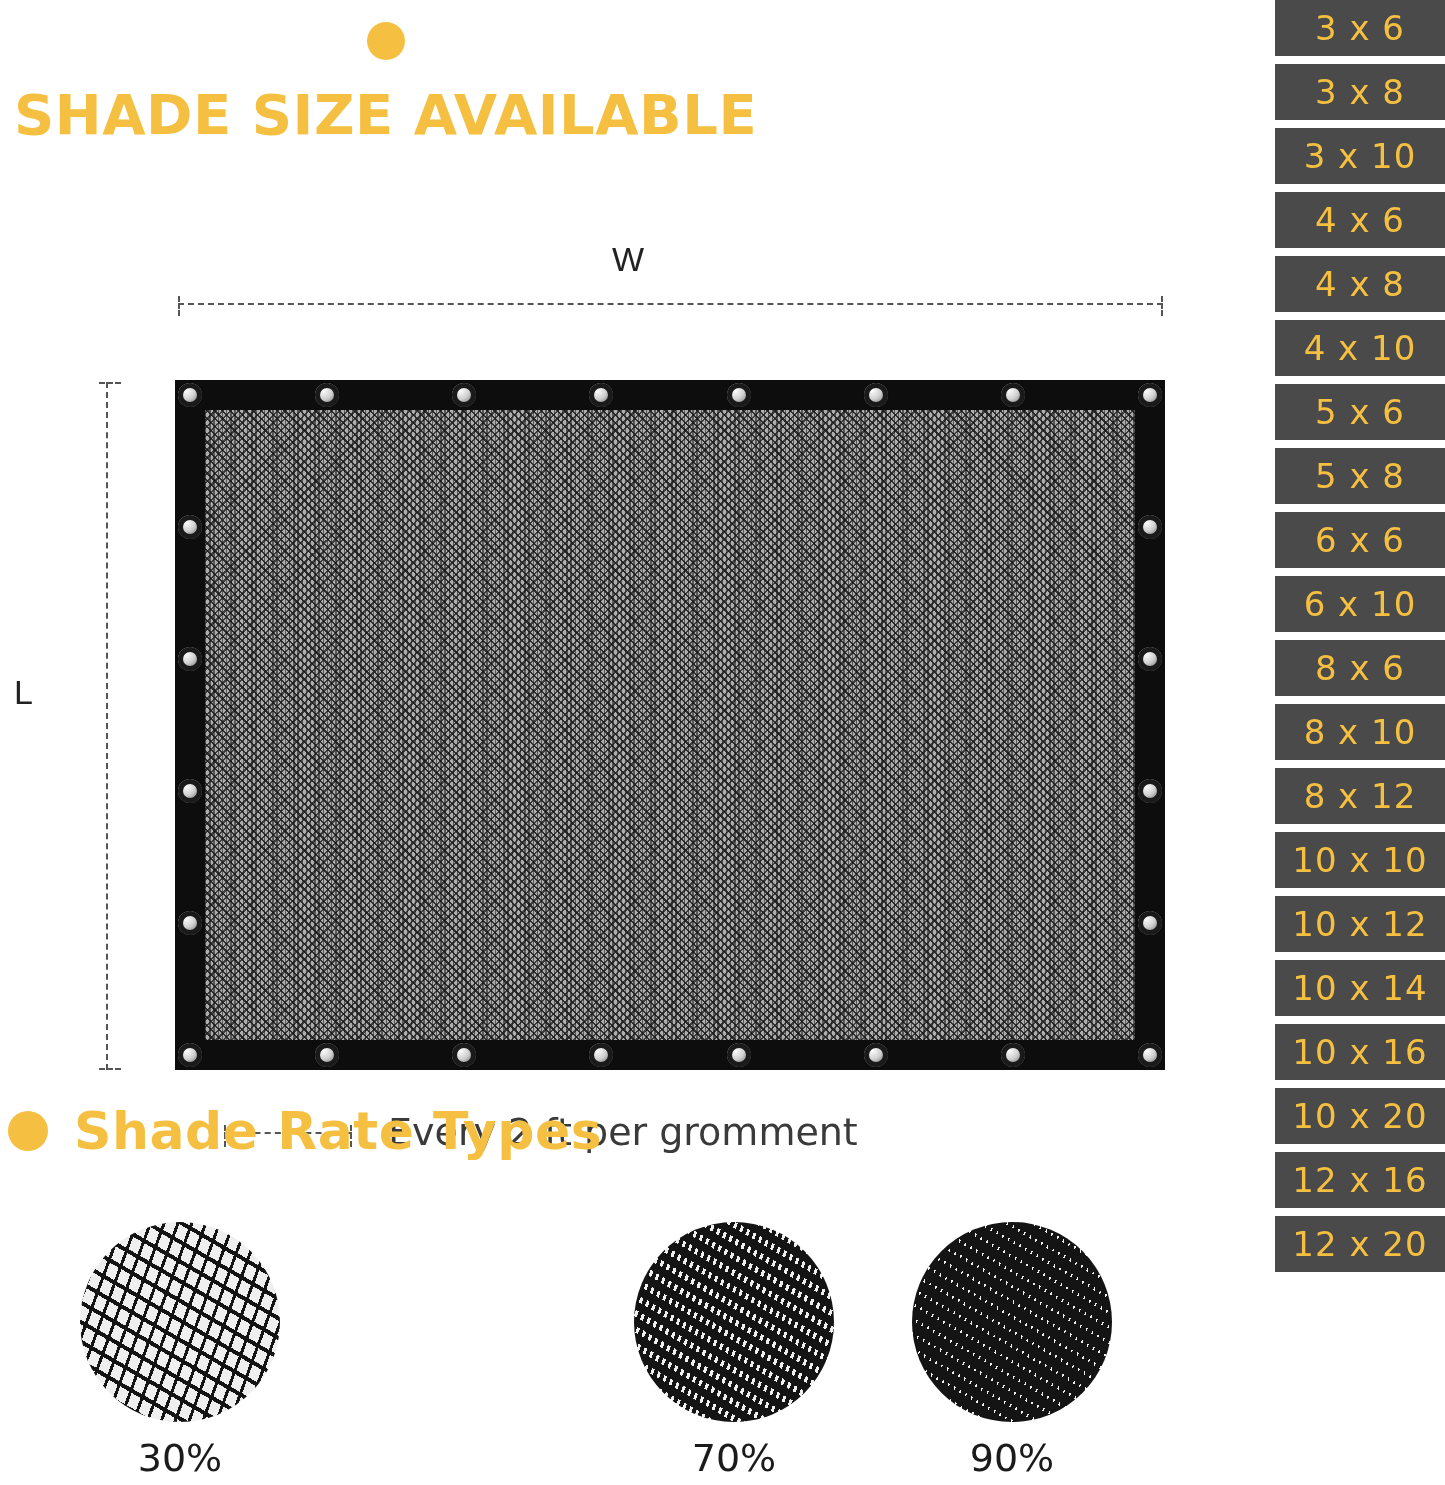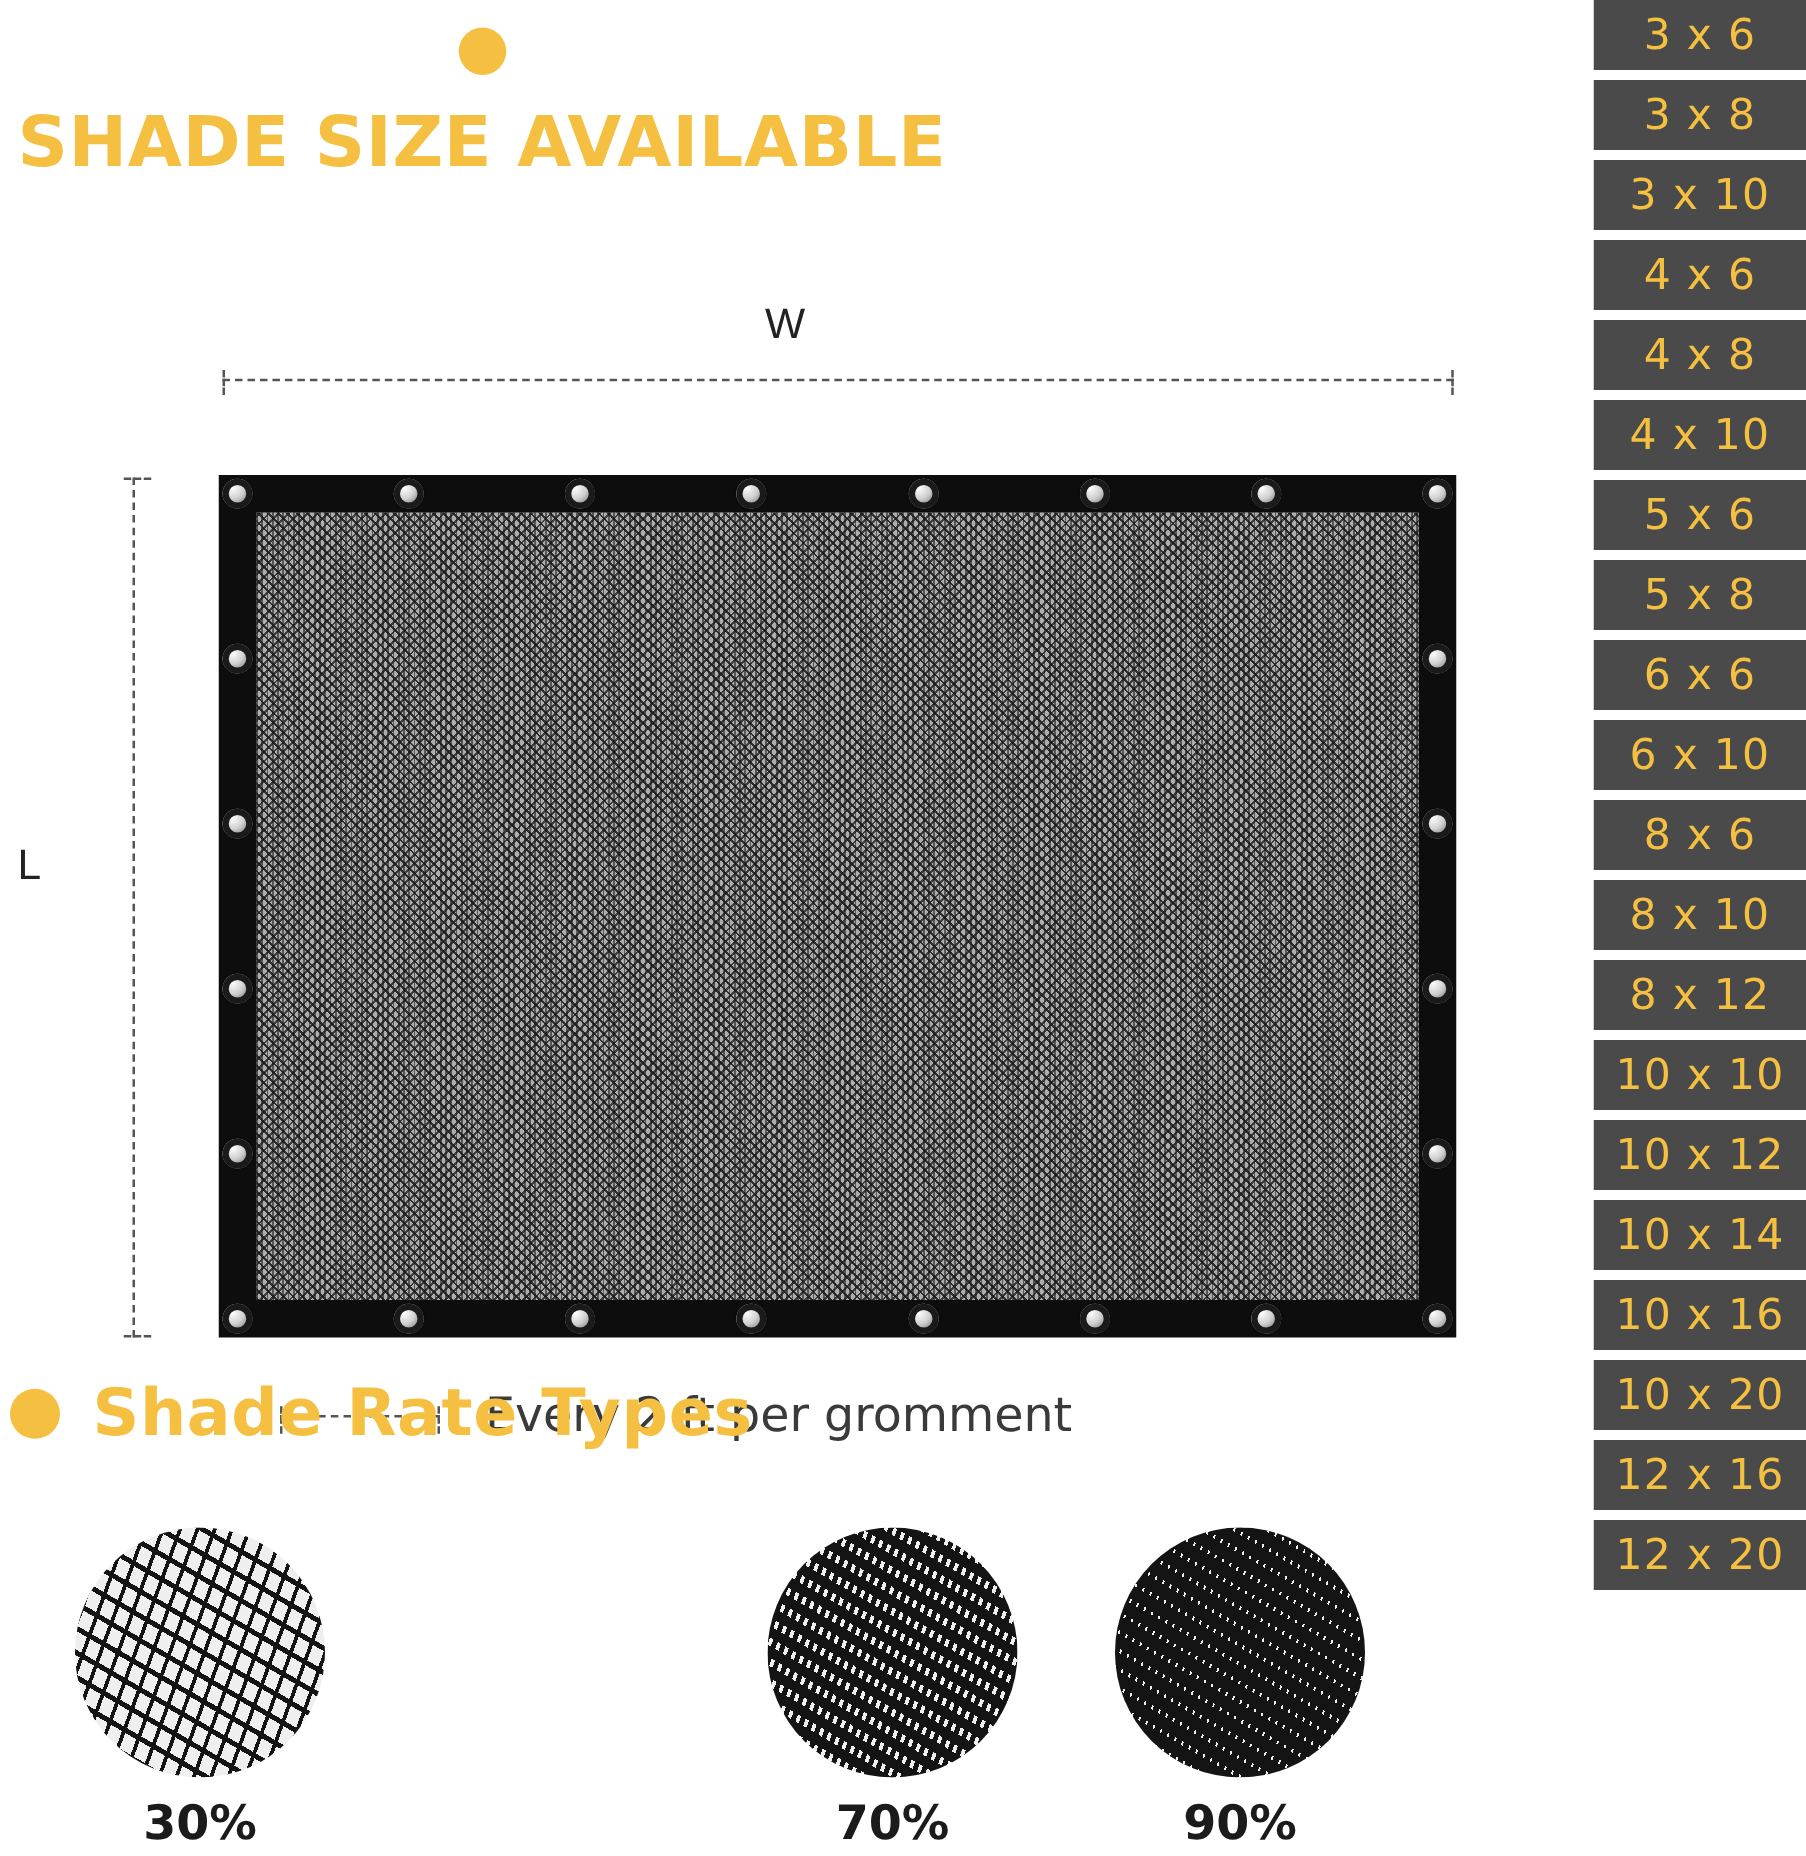--- a/index.html
+++ b/index.html
@@ -164,25 +164,24 @@
     left: 388px;
     top: 1000px;
     font-size: 38px;
     color: #3a3a3a;
     font-family: "DejaVu Sans", sans-serif;
   }
 
   
   #swatches {
     position: absolute;
-    left: 44px;
+    left: 64px;
     top: 1222px;
     width: 1140px;
     height: 250px;
-    font-weight: bold;
   }
   .swatch {
     position: absolute;
     top: 0;
     width: 200px;
     text-align: center;
   }
   .swatch .disc {
     width: 200px;
     height: 200px;

